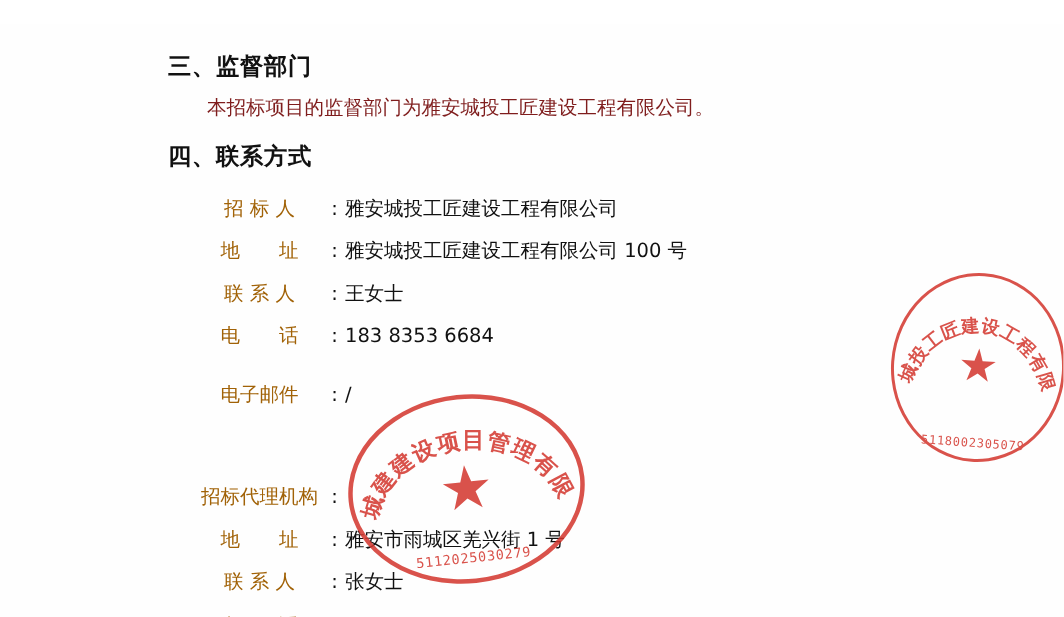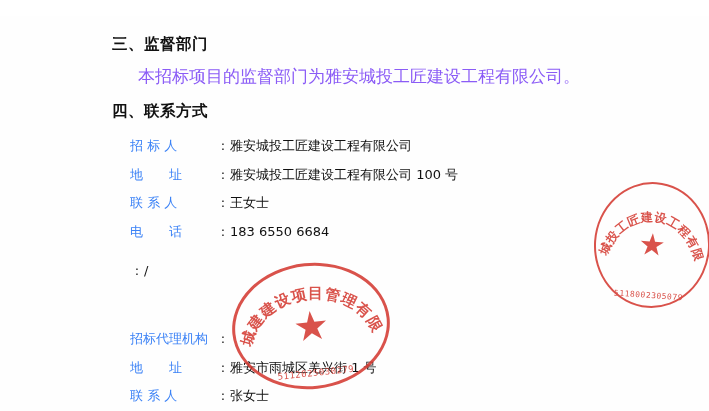--- a/index.html
+++ b/index.html
@@ -36,22 +36,22 @@
     letter-spacing: 0.5px;
     color: #111;
     margin: 0 0 6px 0;
     line-height: 1.4;
   }
   .heading-2 {
     margin-top: 10px;
   }
   .body-para {
     font-family: "DejaVu Sans", sans-serif;
-    font-size: 17px;
-    color: #8b5cf6;
+    font-size: 13px;
+    color: #7f1d1d;
     margin: 0 0 4px 0;
     text-indent: 26px;
     line-height: 1.7;
   }
   .field-list {
     margin: 10px 0 0 0;
     padding: 0;
     list-style: none;
   }
   .field-row {
@@ -60,21 +60,22 @@
     font-family: "DejaVu Sans", sans-serif;
     font-size: 13px;
     line-height: 1.55;
     padding: 4.2px 0;
     margin-left: 18px;
   }
   .field-label {
     width: 86px;
     flex: 0 0 86px;
     white-space: pre;
-    color: #3b82f6;
+    color: #a16207;
+    text-align: center;
   }
   .field-sep {
     width: 14px;
     flex: 0 0 14px;
     text-align: center;
     color: #111;
   }
   .field-value {
     color: #111;
     white-space: pre;
@@ -180,23 +181,24 @@
         <span class="field-value">雅安城投工匠建设工程有限公司 100 号</span>
       </li>
       <li class="field-row">
         <span class="field-label">联 系 人</span>
         <span class="field-sep">:</span>
         <span class="field-value">王女士</span>
       </li>
       <li class="field-row">
         <span class="field-label">电　　话</span>
         <span class="field-sep">:</span>
-        <span class="field-value">183 6550 6684</span>
+        <span class="field-value">183 8353 6684</span>
       </li>
       <li class="field-row" style="margin-top:10px;">
+        <span class="field-label">电子邮件</span>
         <span class="field-sep">:</span>
         <span class="field-value">/</span>
       </li>
     </ul>
 
     <div class="spacer-block"></div>
 
     <ul class="field-list group-two">
       <li class="field-row">
         <span class="field-label">招标代理机构</span>

